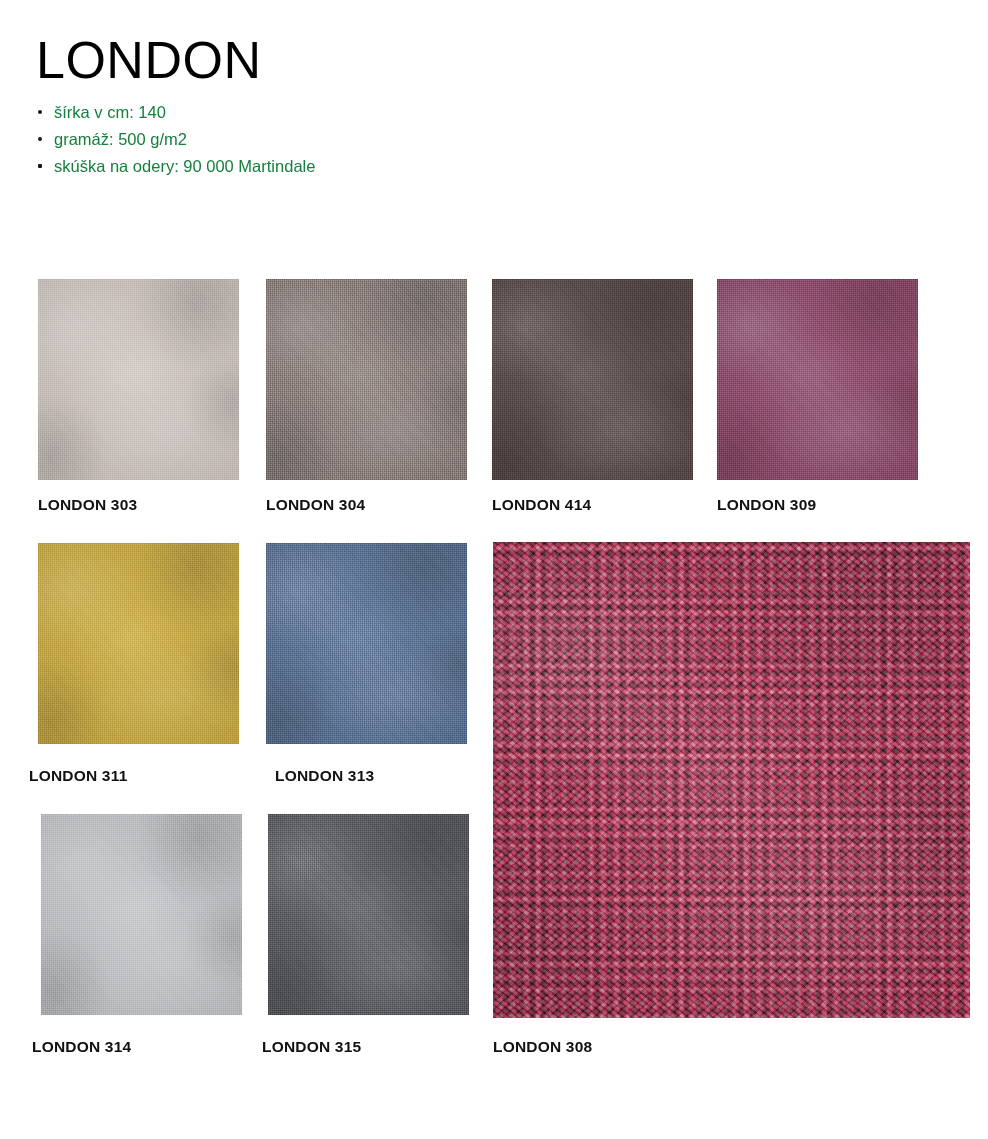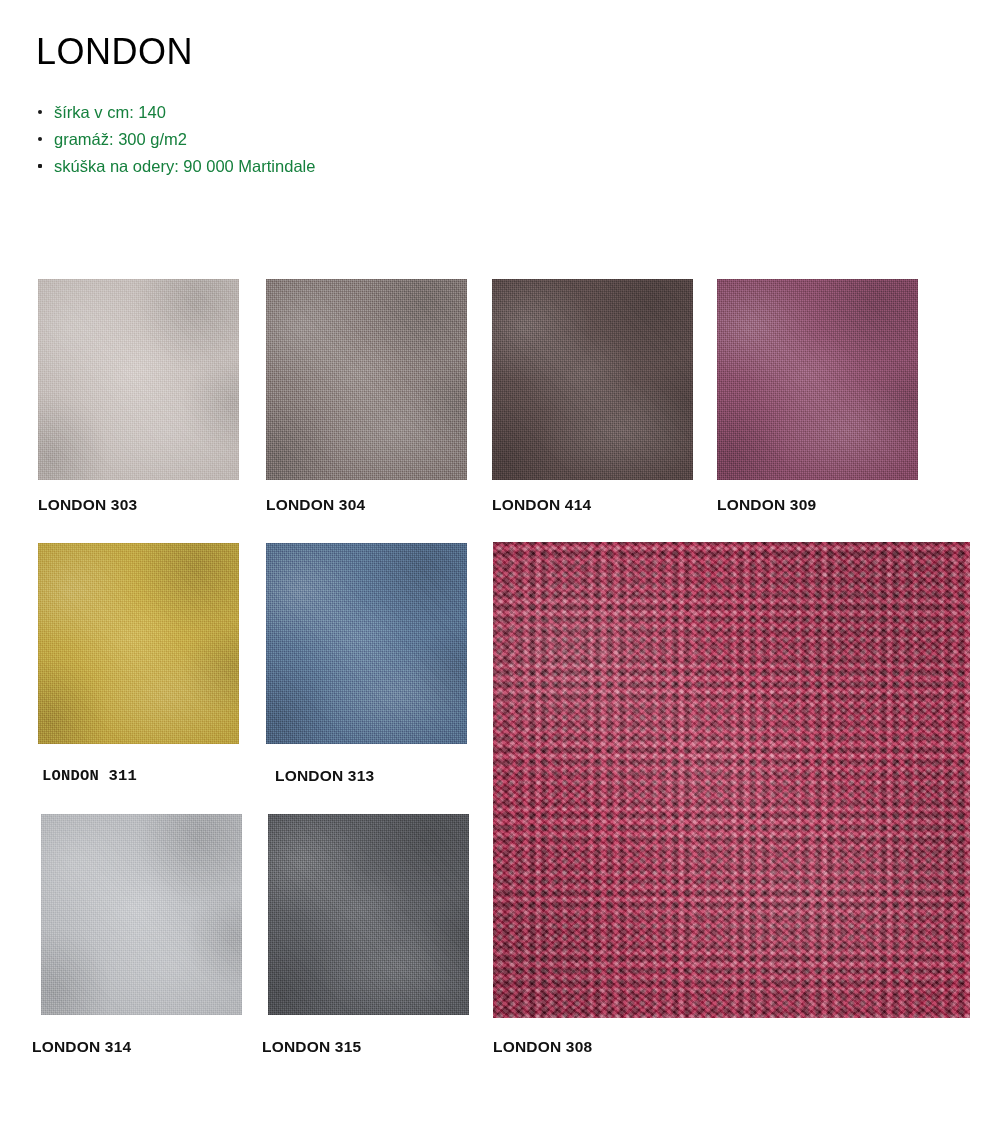--- a/index.html
+++ b/index.html
@@ -21,21 +21,21 @@
     position: relative;
     width: 988px;
     height: 1139px;
   }
 
   
   .title {
     position: absolute;
     left: 36px;
     top: 34px;
-    font-size: 36px;
+    font-size: 52px;
     font-weight: 400;
     letter-spacing: 0.5px;
     line-height: 1;
     color: #000000;
     margin: 0;
   }
 
   .spec-list {
     position: absolute;
     left: 36px;
@@ -154,21 +154,21 @@
 
   <h1 class="title">LONDON</h1>
 
   <ul class="spec-list">
     <li>
       <span class="dot"></span>
       <span>šírka v cm: 140</span>
     </li>
     <li>
       <span class="dot"></span>
-      <span>gramáž: 300 g/m2</span>
+      <span>gramáž: 500 g/m2</span>
     </li>
     <li>
       <span class="dot"></span>
     </li>
     <li>
       <span class="dot"></span>
     </li>
     <li>
       <span class="dot"></span>
       <span>skúška na odery: 90 000 Martindale</span>
@@ -203,21 +203,21 @@
         <div class="weave"></div>
         <div class="vignette"></div>
       </div>
       <div class="caption" style="left: 717px; top: 496px; width: 201px;">LONDON 309</div>
       <div class="swatch" style="left: 38px; top: 543px; width: 201px; height: 201px;">
         <div class="fabric" style="background: rgb(201, 173, 68);"></div>
         <div class="mottle"></div>
         <div class="weave"></div>
         <div class="vignette"></div>
       </div>
-      <div class="caption" style="left: 42px; top: 767px; width: 201px; font-family: Liberation Mono, monospace;">LONDON 311</div>
+      <div class="caption" style="left: 29px; top: 767px; width: 201px;">LONDON 311</div>
       <div class="swatch" style="left: 266px; top: 543px; width: 201px; height: 201px;">
         <div class="fabric" style="background: rgb(90, 117, 150);"></div>
         <div class="mottle"></div>
         <div class="weave"></div>
         <div class="vignette"></div>
       </div>
       <div class="caption" style="left: 275px; top: 767px; width: 201px;">LONDON 313</div>
       <div class="swatch" style="left: 41px; top: 814px; width: 201px; height: 201px;">
         <div class="fabric" style="background: rgb(195, 197, 201);"></div>
         <div class="mottle"></div>

